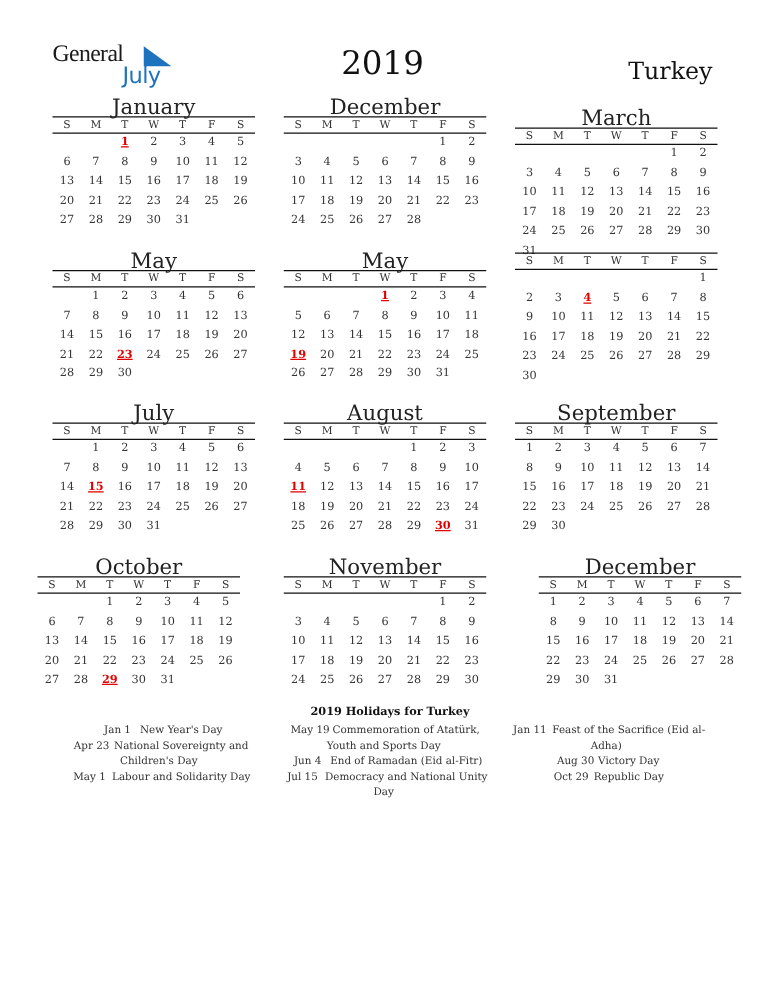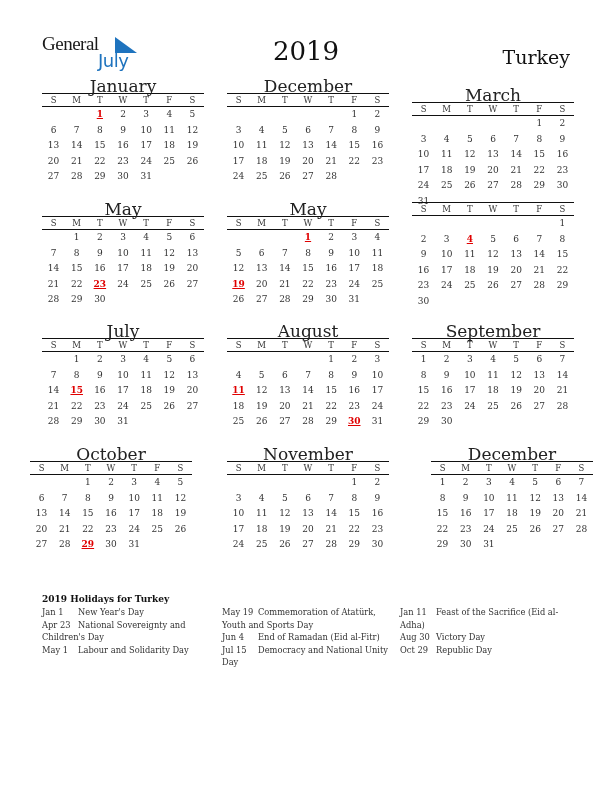--- a/index.html
+++ b/index.html
@@ -9,21 +9,21 @@
   .logo .blue { position:absolute; left:56px; top:17px; font-family:"DejaVu Sans", sans-serif; font-size:18px; color:#1e73be; letter-spacing:-0.5px; }
   .logo .tri { position:absolute; left:73px; top:4px; width:0; height:0; border-left:22px solid #1e73be; border-top:16px solid transparent; }
   .year { position:absolute; left:0; width:612px; top:36px; text-align:center; font-size:26px; color:#111; }
   .country { position:absolute; right:42px; top:46px; font-size:19px; color:#111; }
   .month { position:absolute; width:162px; }
   .month .mname { text-align:center; font-size:17px; color:#222; height:14px; line-height:14px; }
   .month .dow { display:grid; grid-template-columns:repeat(7, 1fr); border-top:1.3px solid #111; border-bottom:1.3px solid #111; font-size:8.5px; height:12px; line-height:12px; text-align:center; color:#333; }
   .month .days { display:grid; grid-template-columns:repeat(7, 1fr); font-size:9px; text-align:center; color:#333; }
   .month .days span { height:15.5px; line-height:15.5px; }
   .month .days span.hol { color:#e00000; font-weight:bold; text-decoration:underline; }
-  .holidays { position:absolute; left:42px; top:594px; width:540px; font-size:8.3px; color:#333; }
+  .holidays { position:absolute; left:42px; top:565px; width:540px; font-size:8.3px; color:#333;text-align:center; }
   .holidays .htitle { font-weight:bold; font-size:9px; color:#111; margin-bottom:2px; }
   .hcols { position:relative; }
   .hcol { position:absolute; top:0; width:170px; }
   .hitem { line-height:12.5px; }
   .hitem .hdate { display:inline-block; width:36px; }
 </style>
 </head>
 <body>
 
 <div class="logo">

